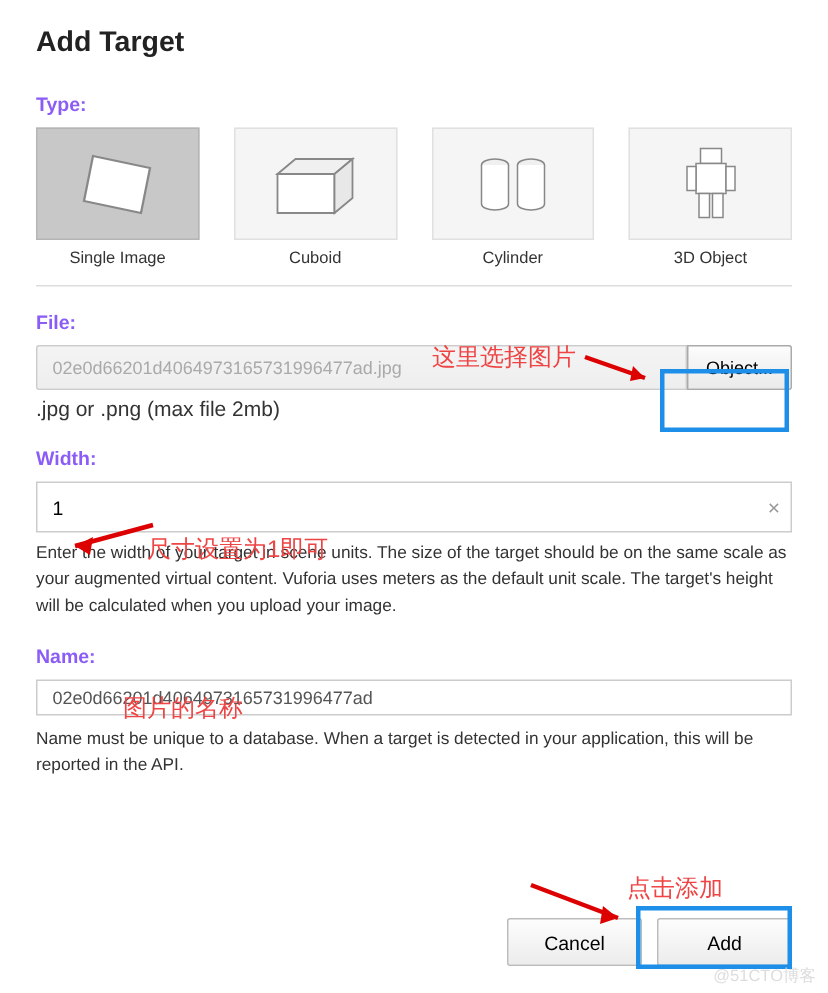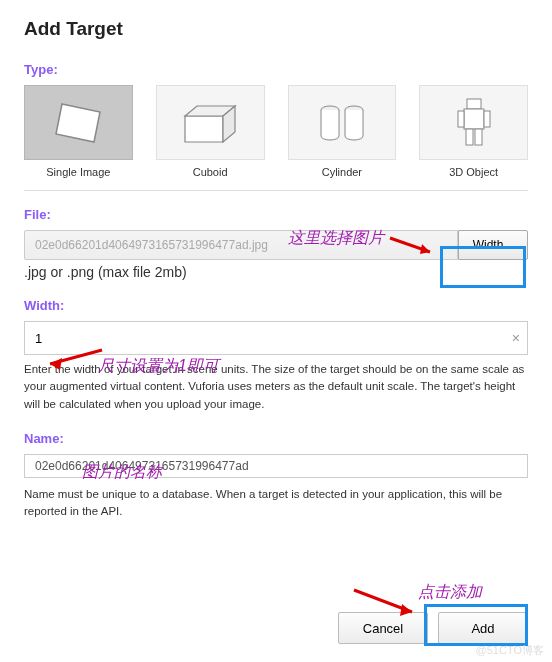--- a/index.html
+++ b/index.html
@@ -92,21 +92,21 @@
     .btn {
       width: 90px;
       height: 32px;
       border: 1px solid #bbb;
       background: linear-gradient(#fdfdfd, #ececec);
       font-size: 13px;
       cursor: pointer;
       border-radius: 2px;
     }
     
-    .annotation { position: absolute; color: #a21caf; font-size: 16px; pointer-events: none; font-style: italic; }
+    .annotation { position: absolute; color: #ef4444; font-size: 16px; pointer-events: none; }
     .highlight-box { position: absolute; border: 3px solid #1d8fe8; pointer-events: none; }
     .arrow { position: absolute; pointer-events: none; }
     .watermark { position: absolute; bottom: 4px; right: 8px; font-size: 11px; color: #ddd; }
   </style>
 </head>
 <body>
 
 <div class="container">
   <div class="title">Add Target</div>
 
@@ -152,21 +152,21 @@
             <rect x="21" y="34" width="7" height="16" fill="#fff" stroke="#888"></rect>
         </svg>
       </div>
       <div class="type-caption">3D Object</div>
     </div>
   </div>
 
   <div class="label">File:</div>
   <div class="file-row">
     <input class="file-input" readonly="" value="02e0d66201d4064973165731996477ad.jpg" style="">
-    <button class="browse-btn">Width...</button>
+    <button class="browse-btn">Object...</button>
   </div>
   <div class="hint">.jpg or .png (max file 2mb)</div>
 
   <div class="label">Width:</div>
   <div class="width-input-wrap">
     <input class="width-input" value="1" style="">
     <span class="width-clear">×</span>
   </div>
   <div class="desc">Enter the width of your target in scene units. The size of the target should be on the same scale as your augmented virtual content. Vuforia uses meters as the default unit scale. The target's height will be calculated when you upload your image.</div>
 

